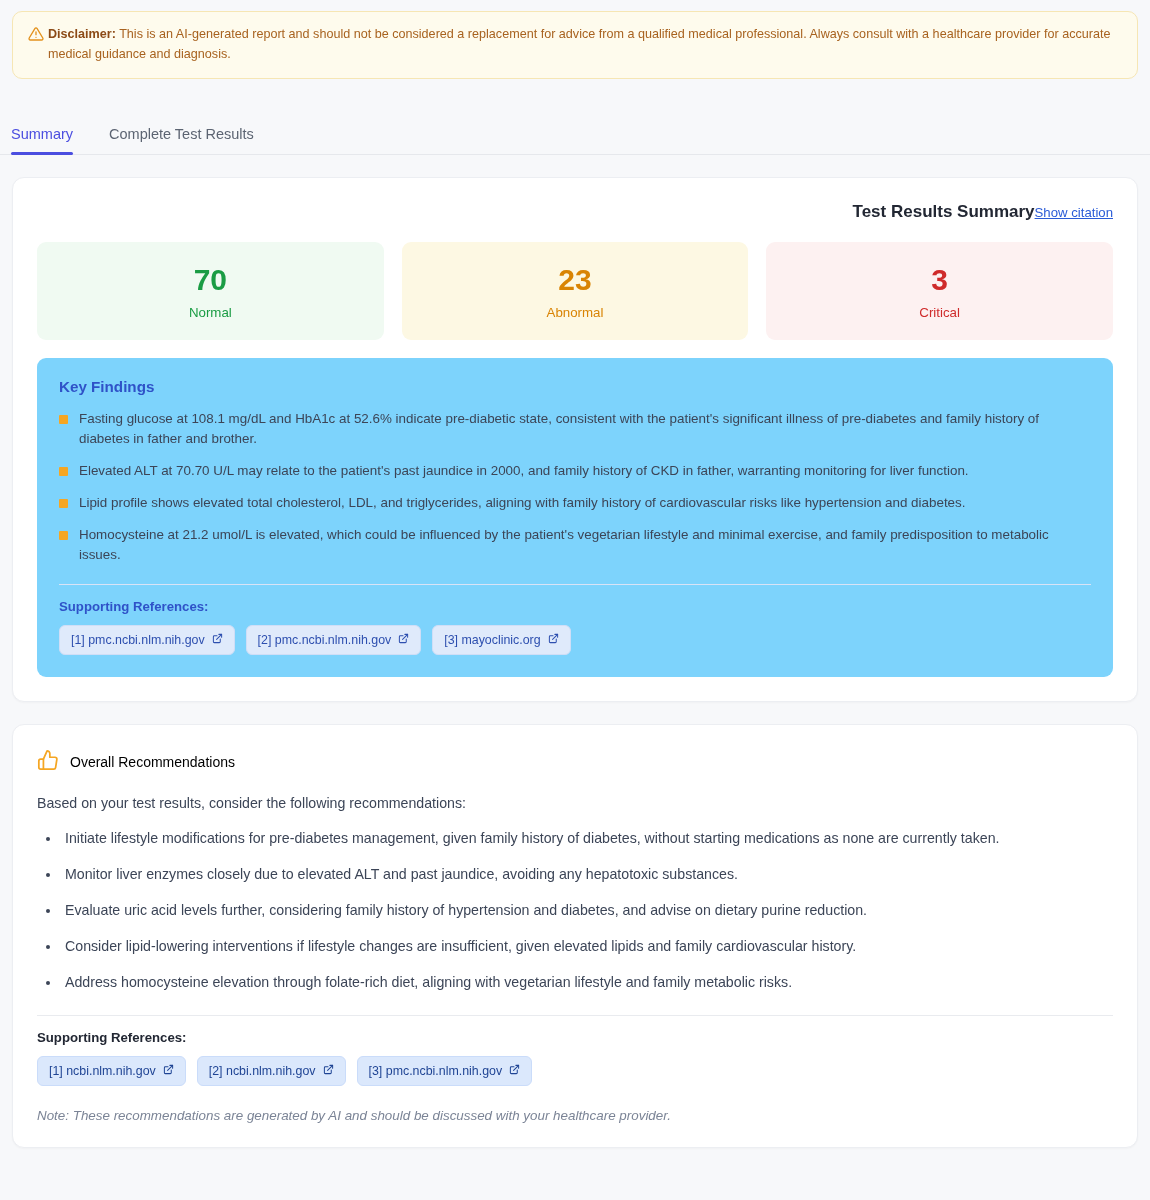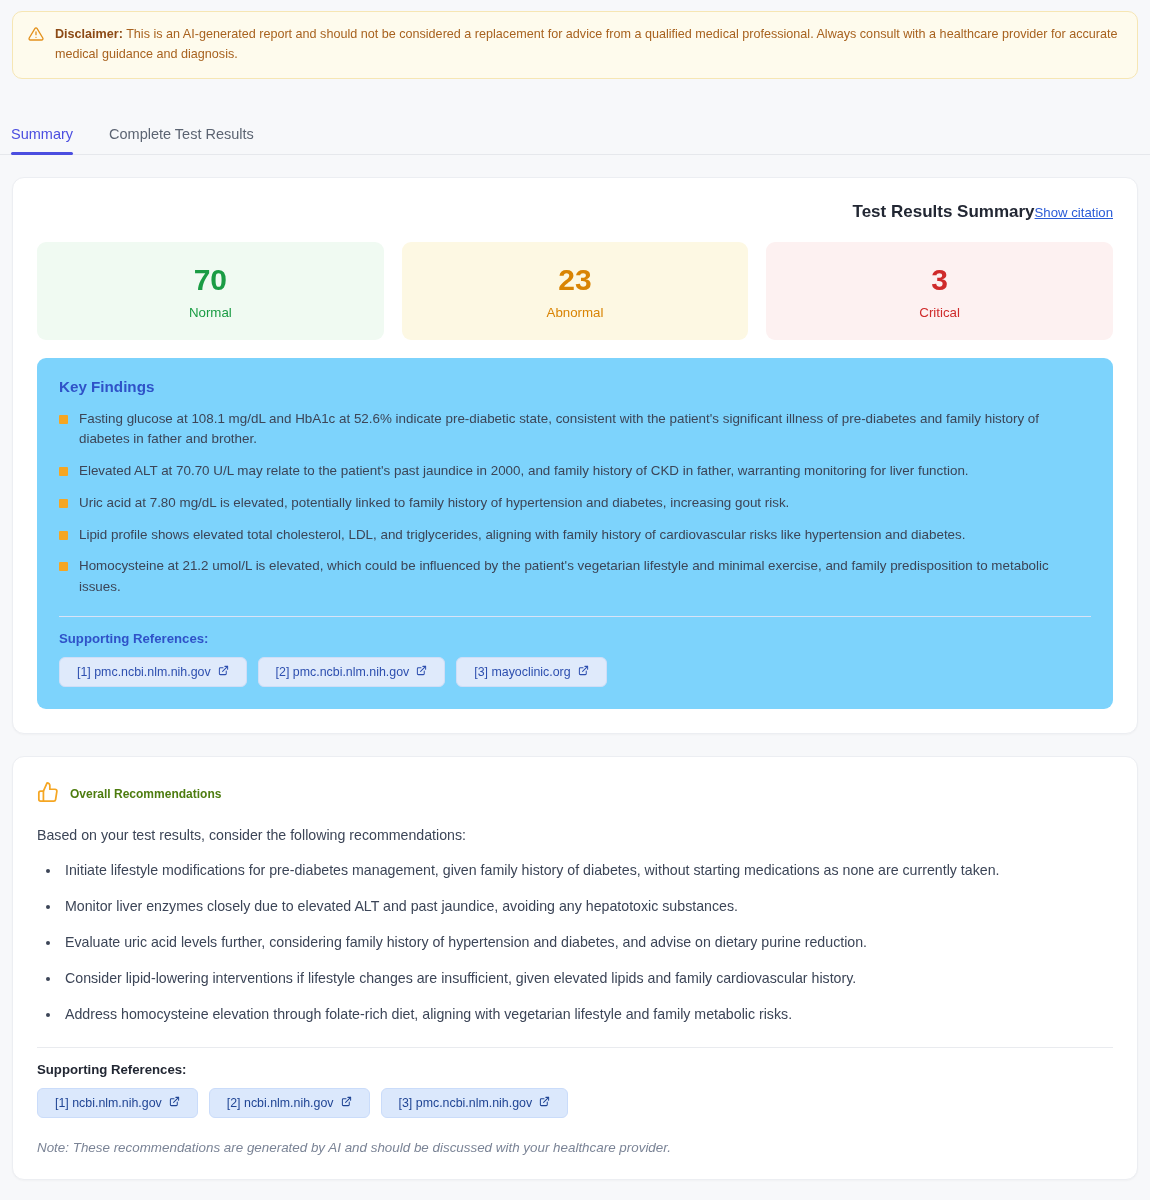--- a/index.html
+++ b/index.html
@@ -14,21 +14,21 @@
 
   
   .disclaimer {
     margin: 11px 12px 0 12px;
     background: #fefbed;
     border: 1px solid #f6e6b4;
     border-radius: 10px;
     padding: 13px 16px 14px 15px;
     display: flex;
     align-items: flex-start;
-    gap: 11px;
+    gap: 4px;
   }
   .warn-icon { flex: 0 0 auto; margin-top: 1px; }
   .disclaimer-text {
     font-size: 12.6px;
     line-height: 1.55;
     color: #a8621f;
   }
   .disclaimer-text b { color: #8c4a16; font-weight: 700; }
 
   
@@ -160,41 +160,41 @@
     margin-bottom: 11px;
   }
   .refs-title.dark { color: #222733; }
   .chips { display: flex; flex-wrap: wrap; gap: 11px; }
   .chip {
     background: #dfeafb;
     border: 1px solid #cfdef7;
     color: #2d4faf;
     font-size: 12.4px;
     border-radius: 6px;
-    padding: 7px 17px;
+    padding: 7px 11px;
     display: inline-flex;
     align-items: center;
     gap: 7px;
     cursor: pointer;
     white-space: nowrap;
   }
   .chip.solid { background: #dbe8fc; border-color: #cadcfa; color: #1f4494; }
   .ext-icon { flex: 0 0 auto; display: inline-block; }
 
   
   .rec-head {
     display: flex;
     align-items: center;
     gap: 11px;
     margin-bottom: 20px;
   }
   .rec-title {
-    font-size: 12px;
-    font-weight: 700;
-    color: #4d7c0f;
+    font-size: 14px;
+    font-weight: 400;
+    color: #000000;
   }
   .rec-intro {
     font-size: 14.2px;
     color: #3c4557;
     margin-bottom: 16px;
   }
   ul.rec-list {
     margin: 0 0 4px 0;
     padding-left: 24px;
   }
@@ -265,24 +265,20 @@
     <div class="findings">
       <div class="findings-title">Key Findings</div>
 
       <div class="finding-item">
         <span class="sq-bullet"></span>
         <span class="finding-text">Fasting glucose at 108.1 mg/dL and HbA1c at 52.6% indicate pre-diabetic state, consistent with the patient's significant illness of pre-diabetes and family history of diabetes in father and brother.</span>
       </div>
       <div class="finding-item">
         <span class="sq-bullet"></span>
         <span class="finding-text">Elevated ALT at 70.70 U/L may relate to the patient's past jaundice in 2000, and family history of CKD in father, warranting monitoring for liver function.</span>
-      </div>
-      <div class="finding-item">
-        <span class="sq-bullet"></span>
-        <span class="finding-text">Uric acid at 7.80 mg/dL is elevated, potentially linked to family history of hypertension and diabetes, increasing gout risk.</span>
       </div>
       <div class="finding-item">
         <span class="sq-bullet"></span>
         <span class="finding-text">Lipid profile shows elevated total cholesterol, LDL, and triglycerides, aligning with family history of cardiovascular risks like hypertension and diabetes.</span>
       </div>
       <div class="finding-item">
         <span class="sq-bullet"></span>
         <span class="finding-text">Homocysteine at 21.2 umol/L is elevated, which could be influenced by the patient's vegetarian lifestyle and minimal exercise, and family predisposition to metabolic issues.</span>
       </div>
 

